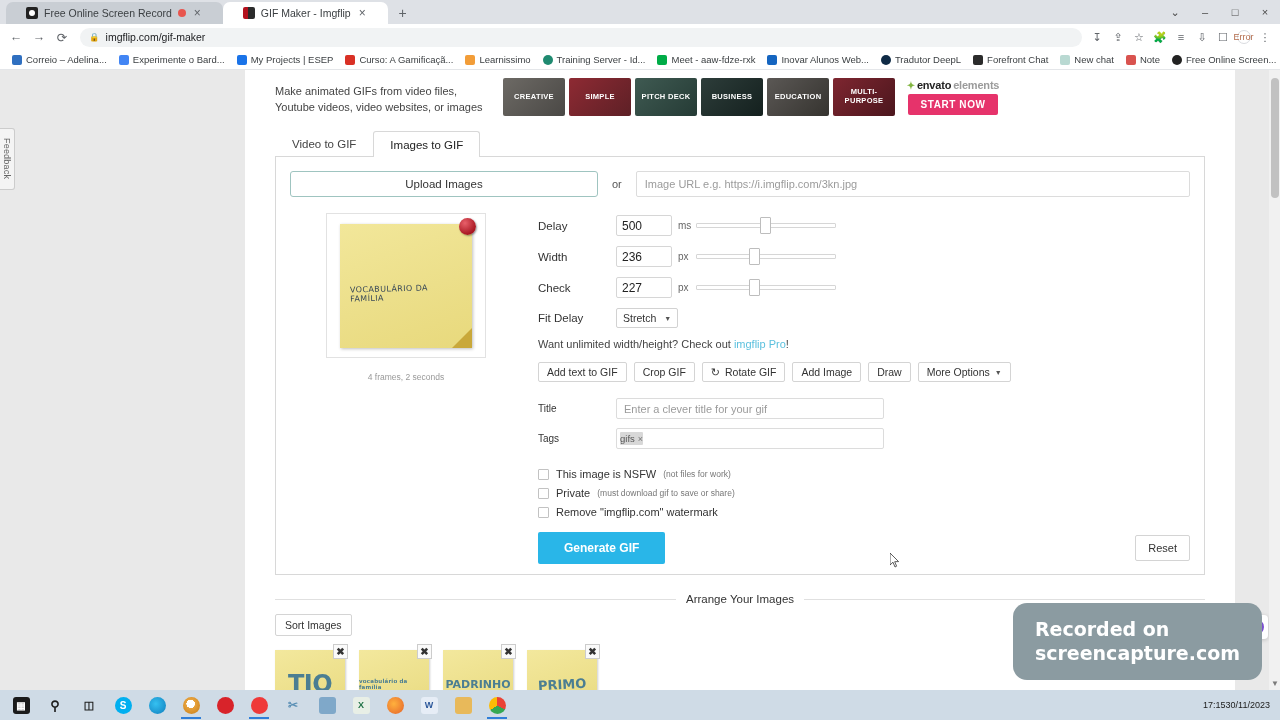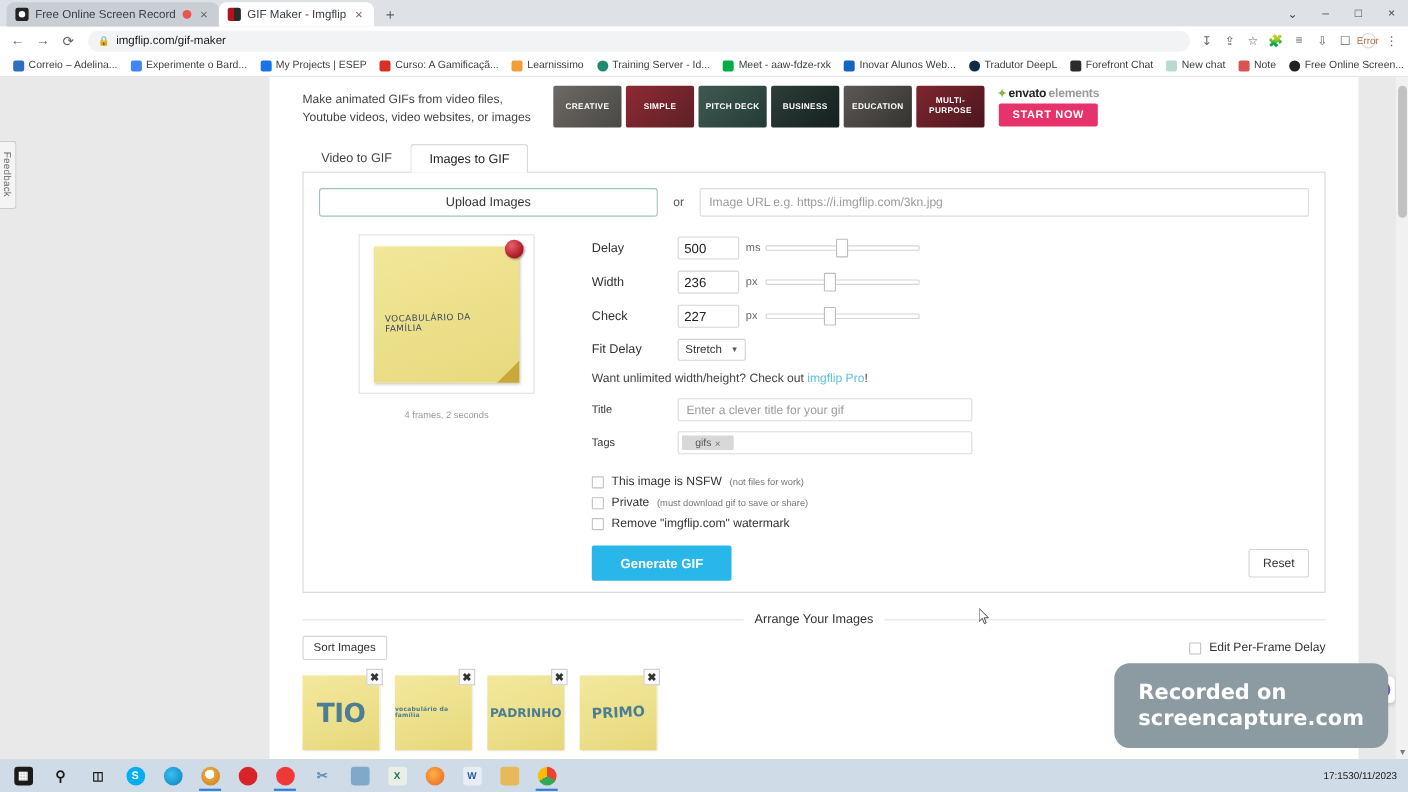--- a/index.html
+++ b/index.html
@@ -9,21 +9,21 @@
     font-family: "Liberation Sans", sans-serif;
     background: #d7e3ec;
   }
 
   
   .browser { width: 1280px; height: 690px; background: #dee1e6; position: relative; }
 
   .tabstrip { height: 24px; display: flex; align-items: flex-end; padding-left: 6px; position: relative; }
   .tab {
     height: 22px; display: flex; align-items: center; gap: 6px;
-    padding: 0 8px; border-radius: 7px 7px 0 0;
+    padding: 0 20px; border-radius: 7px 7px 0 0;
     font-size: 10.5px; color: #3c4043; max-width: 220px;
   }
   .tab.inactive { background: #c9ced4; }
   .tab.active { background: #ffffff; }
   .tab .favicon { width: 12px; height: 12px; border-radius: 2px; flex: 0 0 12px; display:inline-block; }
   .fav-rec { background: #222; border-radius: 50%; position: relative; }
   .fav-rec::after { content:''; position:absolute; left:3px; top:3px; width:6px; height:6px; background:#fff; border-radius:50%; }
   .fav-gif { background: linear-gradient(90deg,#b3121e 0 45%, #2b2b2b 45% 100%); }
   .tab-title { white-space: nowrap; overflow: hidden; text-overflow: clip; }
   .rec-dot { width: 8px; height: 8px; border-radius: 50%; background: #e8554e; flex:0 0 8px; }
@@ -161,21 +161,21 @@
   }
   .rot { font-size: 11px; }
 
   .frow { display: flex; align-items: center; margin-bottom: 9px; }
   .flabel { width: 78px; font-size: 10px; color: #333; }
   .finput {
     flex: 0 0 268px; height: 21px; border: 1px solid #dcdcdc; border-radius: 2px;
     font-size: 11px; color: #9b9b9b; padding: 0 7px; display: flex; align-items: center; background:#fff;
   }
   .tagbox { flex: 0 0 268px; height: 21px; border: 1px solid #dcdcdc; border-radius: 2px; display:flex; align-items:center; padding: 0 3px; background:#fff; }
-  .tagchip { background: #d8d8d8; color: #555; font-size: 9.5px; padding: 1px 12px; display:flex; align-items:center; gap:3px; border-radius:1px;justify-content:center;}
+  .tagchip { background: #d8d8d8; color: #555; font-size: 9.5px; padding: 1px 0; display:flex; align-items:center; gap:3px; border-radius:1px;justify-content:center;}
   .tagchip .x { font-size: 9px; color: #777; }
 
   .checkrow { display: flex; align-items: center; gap: 7px; margin-bottom: 7px; }
   .cbox { width: 11px; height: 11px; border: 1px solid #c2c2c2; background: #fff; border-radius: 1px; flex:0 0 11px;}
   .ctext { font-size: 11px; color: #333; }
   .chint { font-size: 8.5px; color: #777; }
 
   .actionrow { display: flex; align-items: center; margin-top: 14px; }
   .genbtn {
     background: #29b6e8; color: #fff; font-weight: bold; font-size: 12px;
@@ -440,20 +440,34 @@
               <div class="selectbox">
                 <span>Stretch</span>
                 <span class="caret">▼</span>
               </div>
             </div>
 
             <div class="prolink">
               <span>Want unlimited width/height? Check out </span><a href="#">imgflip Pro</a><span>!</span>
             </div>
 
+            <div class="btnrow">
+              <div class="gbtn">Add text to GIF</div>
+              <div class="gbtn">Crop GIF</div>
+              <div class="gbtn">
+                <span class="rot">↻</span>
+                <span>Rotate GIF</span>
+              </div>
+              <div class="gbtn">Add Image</div>
+              <div class="gbtn">Draw</div>
+              <div class="gbtn">
+                <span>More Options</span>
+                <span class="caret">▼</span>
+              </div>
+            </div>
 
             <div class="frow">
               <div class="flabel">Title</div>
               <div class="finput">Enter a clever title for your gif</div>
             </div>
 
             <div class="frow">
               <div class="flabel">Tags</div>
               <div class="tagbox">
                 <span class="tagchip">

